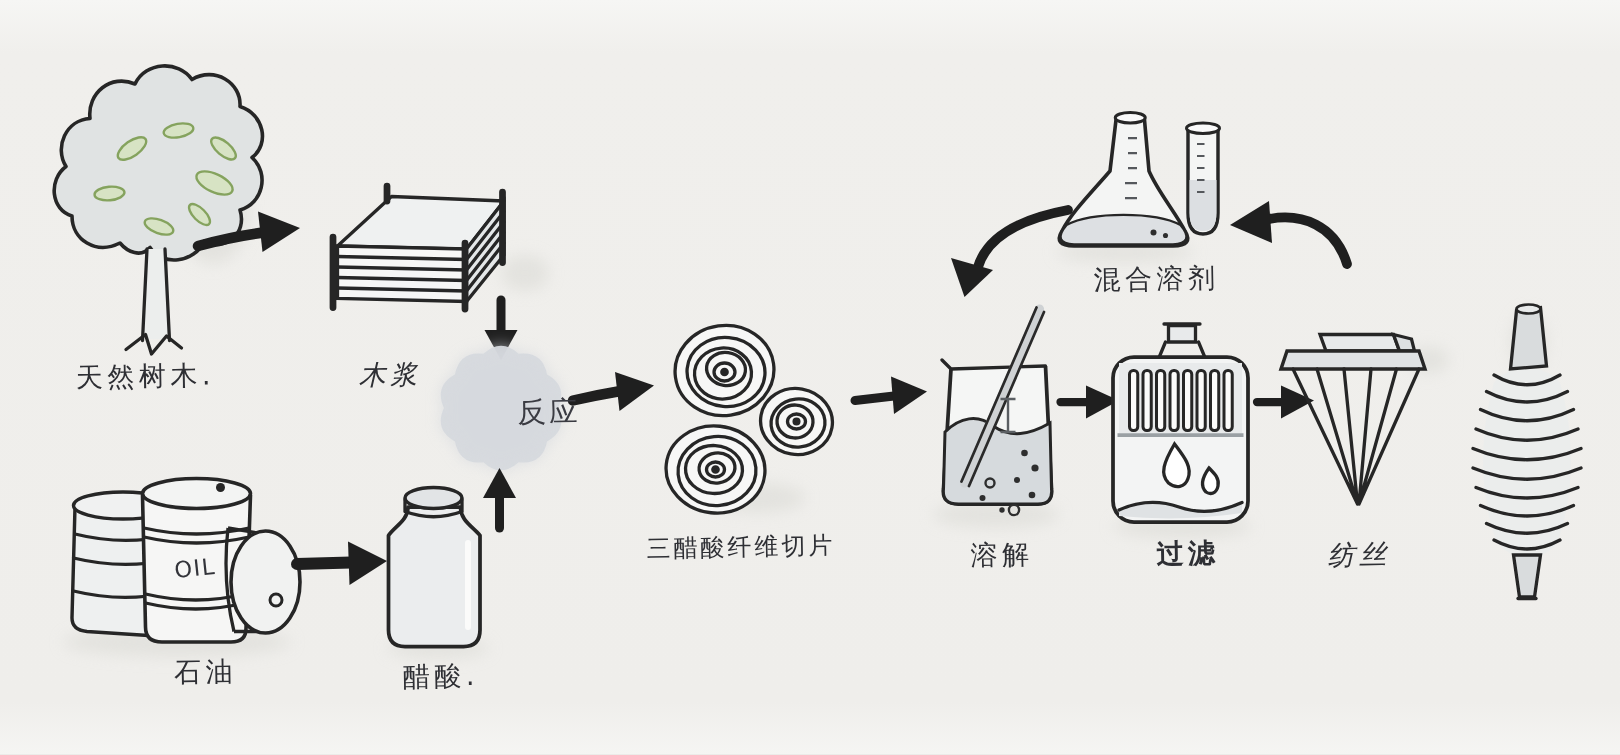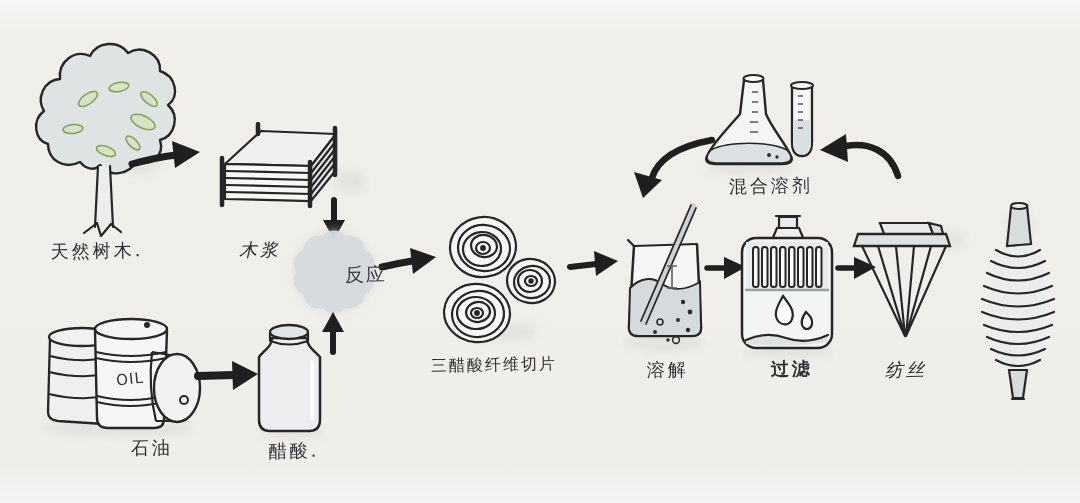--- a/index.html
+++ b/index.html
@@ -250,20 +250,20 @@
   <g>
     <path d="M898,176 C890,150 868,142 846,146" stroke="#1f1f1f" stroke-width="6.5" fill="none" stroke-linecap="round"></path>
     <polygon points="820,150 846,134 848,162" fill="#1f1f1f"></polygon>
   </g>
 </svg>
 
   <div class="label" style="left:97px;top:239px;">天然树木.</div>
   <div class="label" style="left:260px;top:238px;font-style:italic;">木浆</div>
   <div class="label inside" style="left:334px;top:262px;margin-left:32px;">反应</div>
   <div class="label oil" style="left:130px;top:370px;">OIL</div>
-  <div class="label" style="left:152px;top:436px;">石油</div>
+  <div class="label" style="left:137px;top:436px;">石油</div>
   <div class="label" style="left:294px;top:439px;">醋酸.</div>
   <div class="label small" style="left:494px;top:355px;">三醋酸纤维切片</div>
   <div class="label" style="left:771px;top:174px;">混合溶剂</div>
   <div class="label" style="left:668px;top:358px;">溶解</div>
   <div class="label" style="left:792px;top:357px;font-weight:bold;">过滤</div>
   <div class="label" style="left:906px;top:358px;font-style:italic;">纺丝</div>
 </div>
 
 </body></html>

